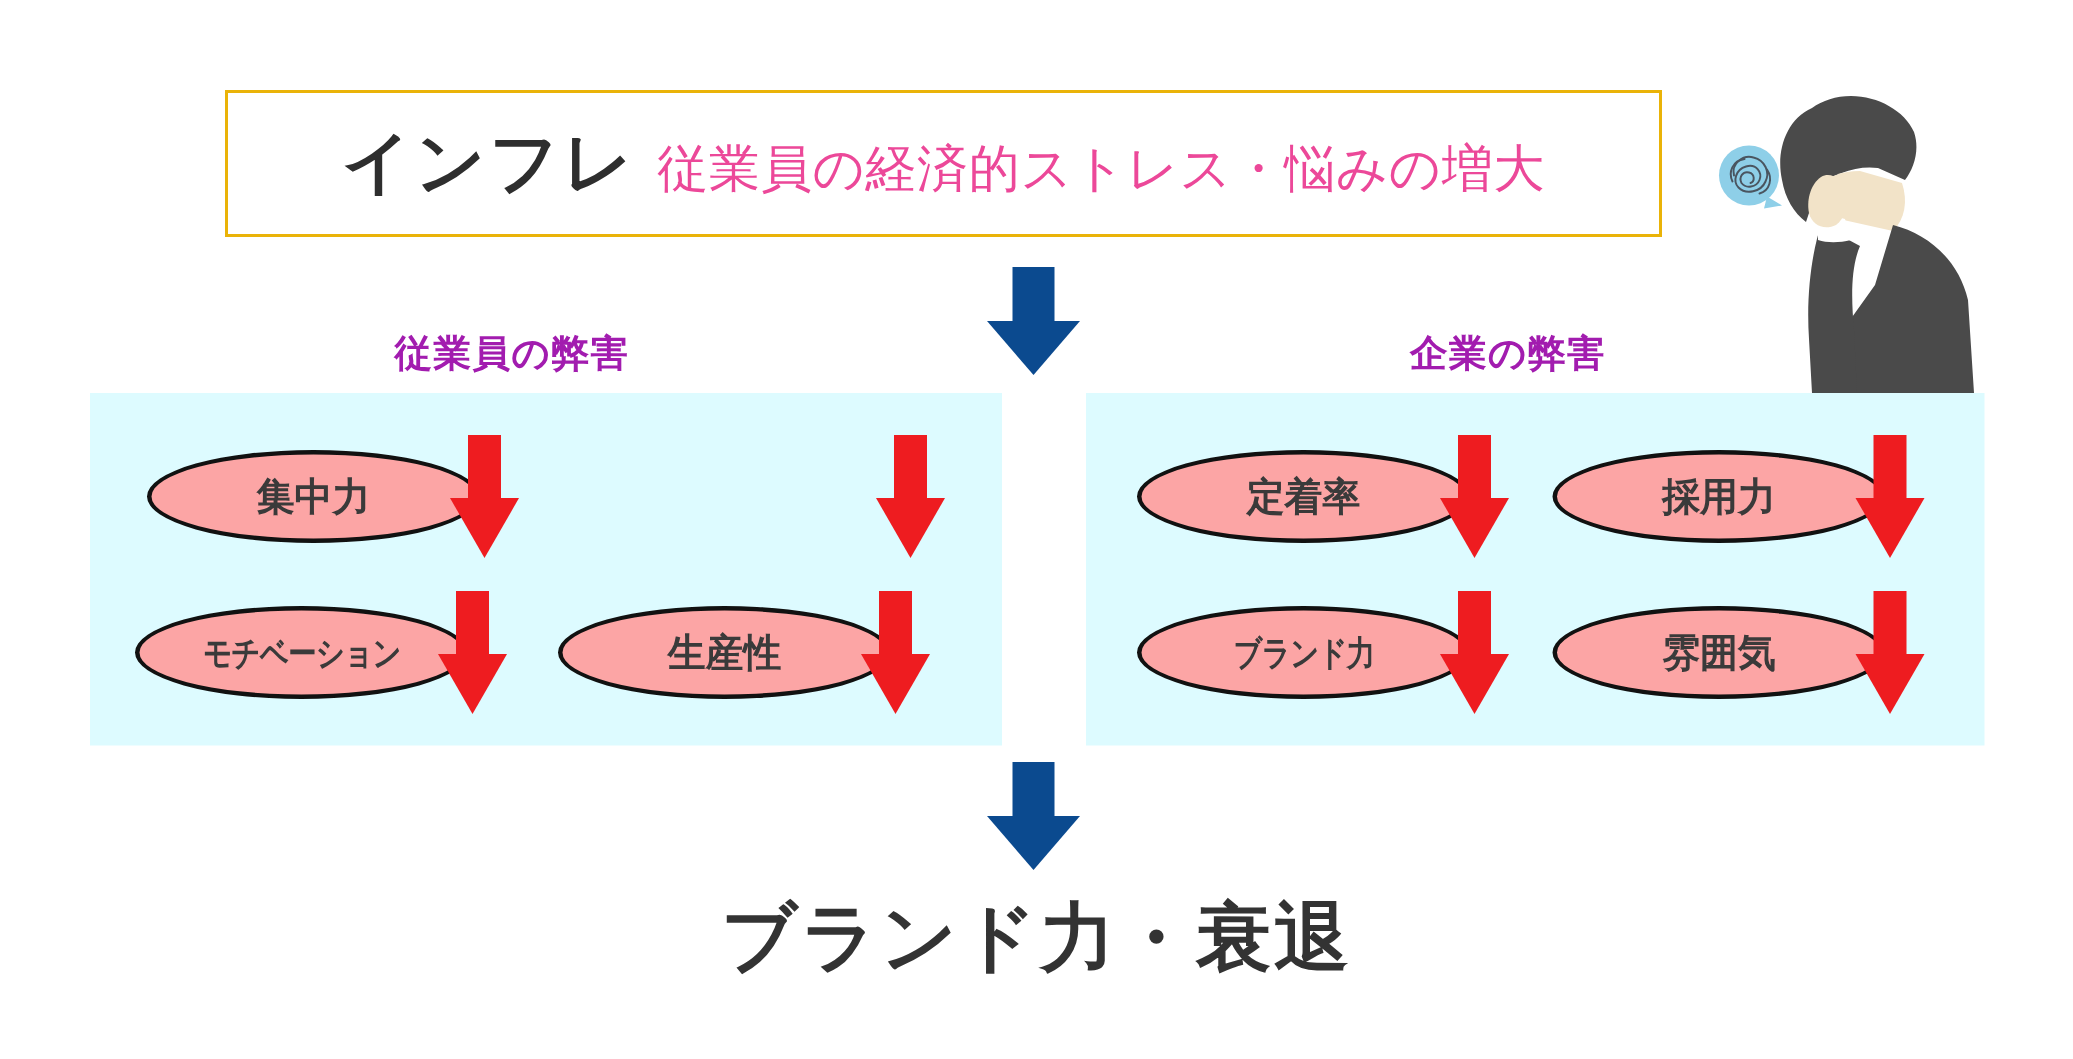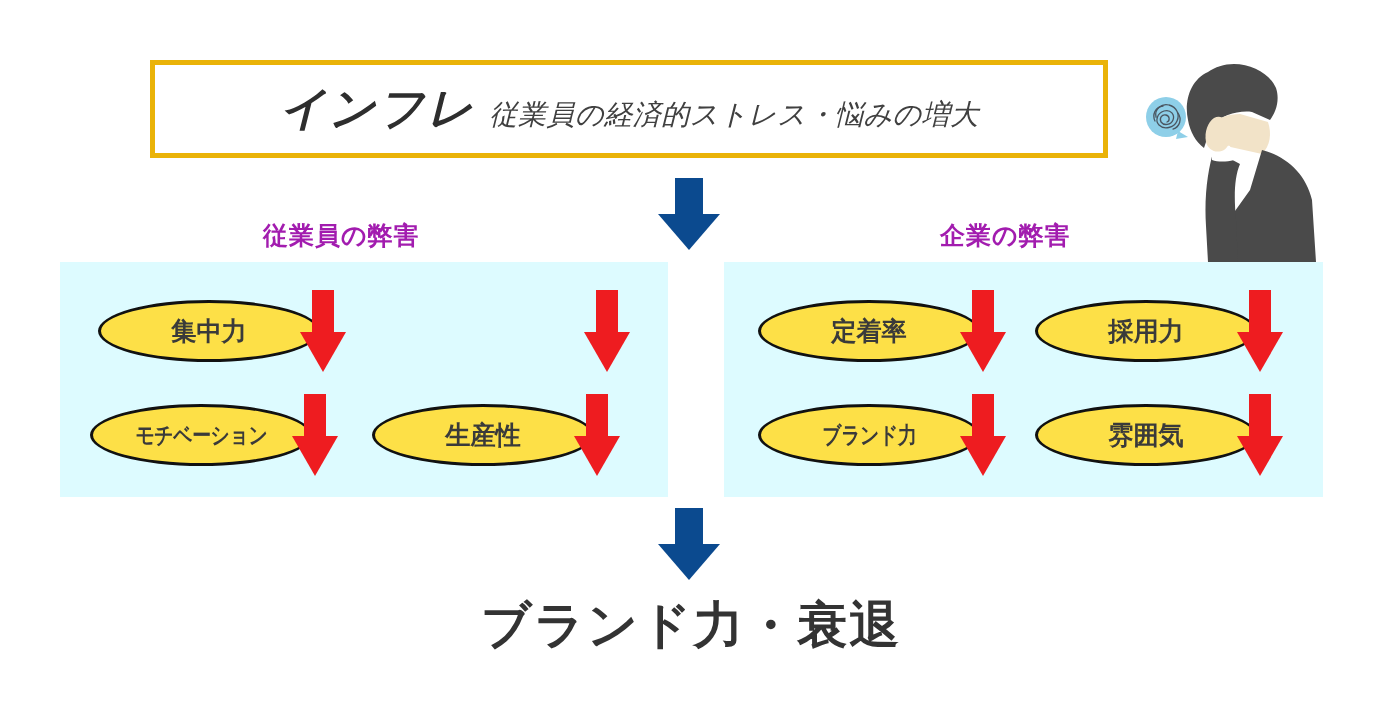--- a/index.html
+++ b/index.html
@@ -21,44 +21,43 @@
     inset: 0;
   }
 
   
   .header-box {
     position: absolute;
     left: 150px;
     top: 60px;
     width: 958px;
     height: 98px;
-    border: 5px solid #eab308;
+    border: 2px solid #eab308;
     background: #ffffff;
     box-sizing: border-box;
     display: flex;
     align-items: center;
     justify-content: center;
-    font-style: italic;
   }
   .header-inner {
     display: flex;
     align-items: baseline;
     white-space: nowrap;
   }
   .header-strong {
     font-size: 46px;
     font-weight: bold;
     letter-spacing: 2px;
     color: #2e2e2e;
   }
   .header-rest {
-    font-size: 28px;
+    font-size: 34px;
     font-weight: normal;
     letter-spacing: 0.5px;
-    color: #404040;
+    color: #ec4899;
     margin-left: 14px;
     text-align: center;
   }
 
   
   .blue-arrow {
     position: absolute;
     width: 62px;
     height: 72px;
   }
@@ -112,21 +111,21 @@
     height: 84px;
   }
   .oval {
     position: absolute;
     left: 0;
     top: 10px;
     width: 222px;
     height: 62px;
     border: 3px solid #111111;
     border-radius: 50%;
-    background: #fde047;
+    background: #fca5a5;
     box-sizing: border-box;
     display: flex;
     align-items: center;
     justify-content: center;
   }
   .oval-label {
     font-size: 26px;
     font-weight: bold;
     color: #3a3a3a;
     letter-spacing: 0px;

